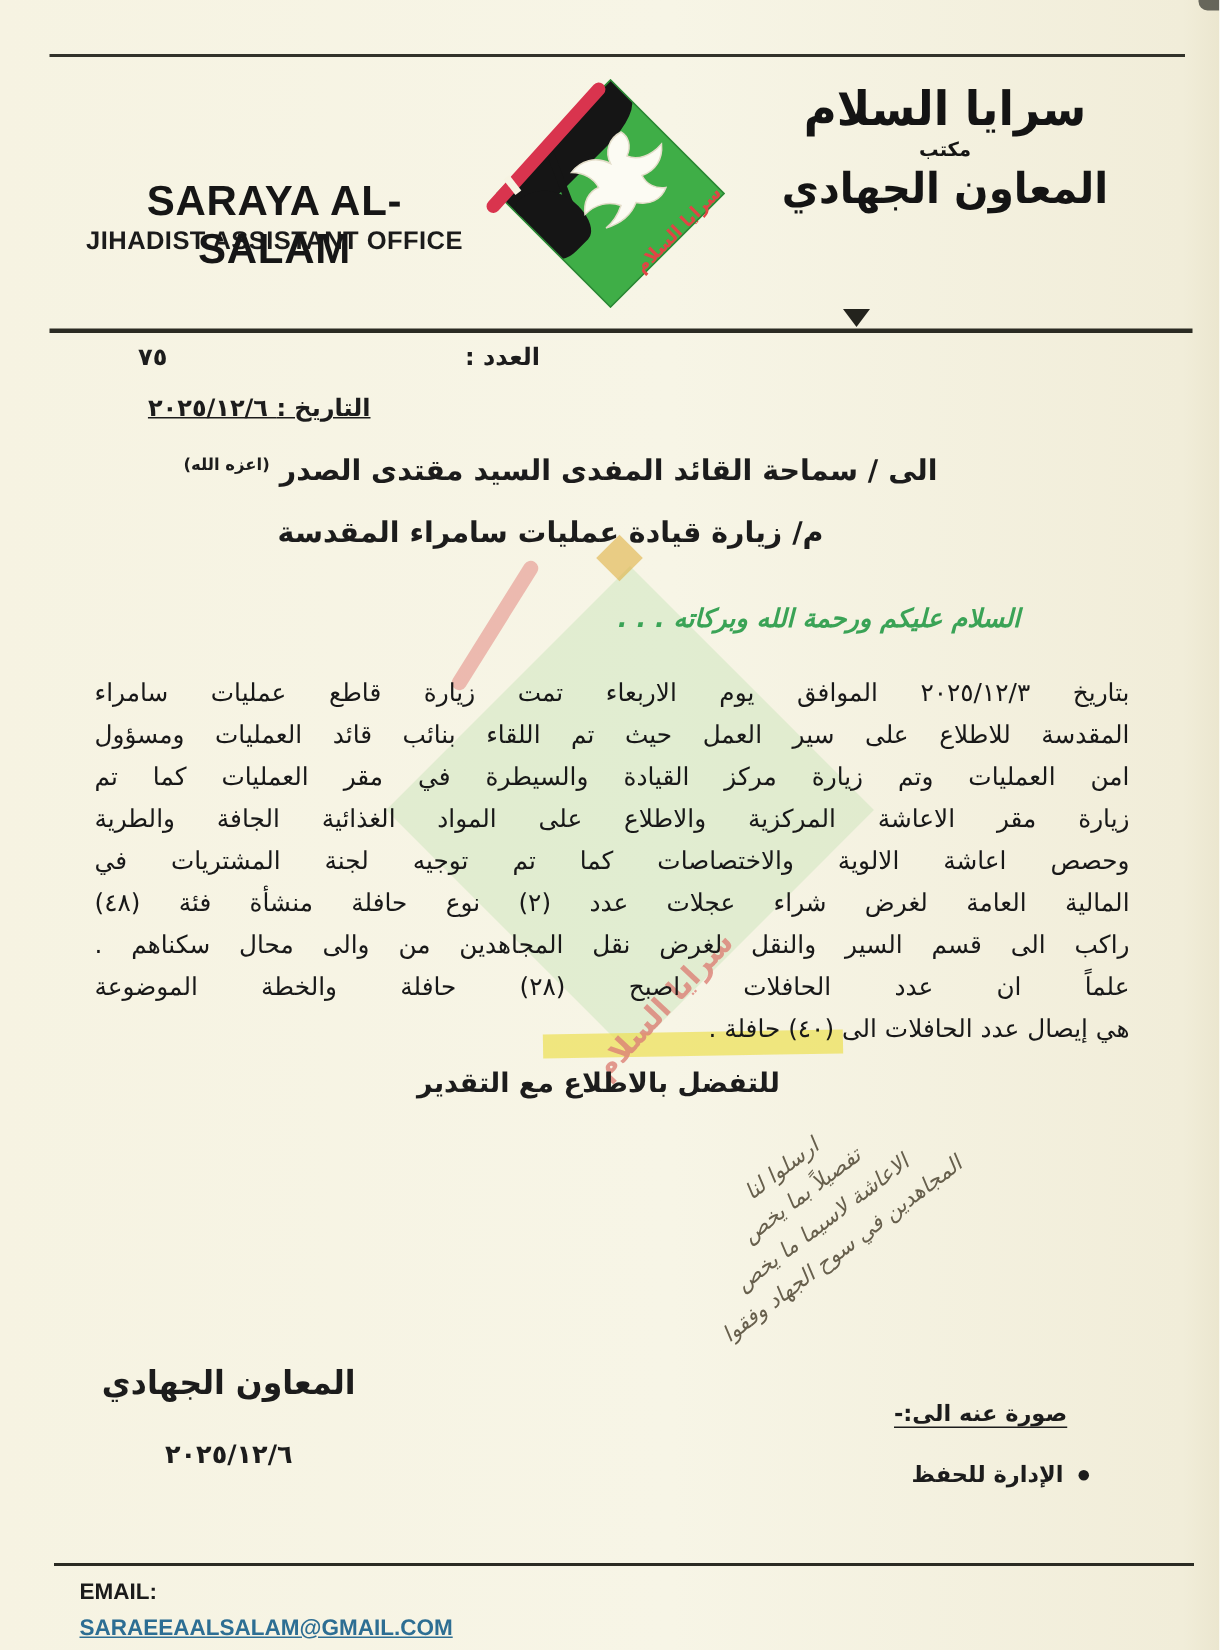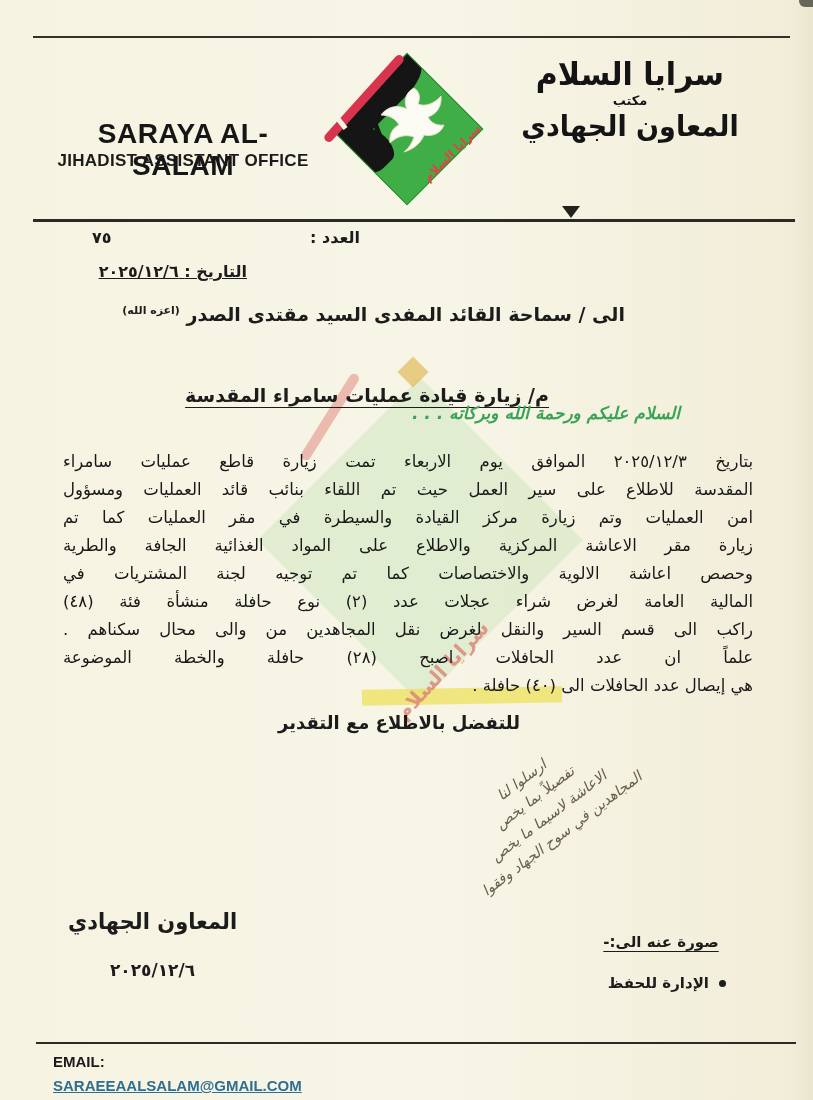--- a/index.html
+++ b/index.html
@@ -86,22 +86,22 @@
   }
 
   
   .addressee {
     left: 180px; top: 303px; width: 445px; direction: rtl; text-align: center;
     font-size: 19px; font-weight: 700; white-space: nowrap;
   }
   .honorific { font-size: 11px; font-weight: 700; vertical-align: 7px; }
   .subject {
     left: 249px; top: 344px; width: 300px; direction: rtl; text-align: right;
-    font-size: 19px; font-weight: 700; text-decoration: underline;
-    text-underline-offset: 5px; white-space: nowrap; margin-top: 40px;
+    font-size: 19px; font-weight: 700; 
+    text-underline-offset: 5px; white-space: nowrap;
   }
   .greeting {
     left: 350px; top: 403px; width: 330px; direction: rtl; text-align: right;
     font-size: 17px; font-weight: 600; color: #3aa356; font-style: italic; white-space: nowrap;
     z-index: 2;
   }
 
   
   .body-text { left: 63px; top: 448px; width: 690px; direction: rtl; z-index: 2; }
   .body-line {
@@ -124,21 +124,21 @@
     opacity: .92; z-index: 2;
   }
   .hand-line { white-space: nowrap; }
 
   
   .sig-title { left: 60px; top: 910px; width: 185px; direction: rtl; text-align: center;
     font-size: 21px; font-weight: 700; transform: scaleY(1.05); }
   .sig-date  { left: 60px; top: 960px; width: 185px; text-align: center;
     font-size: 17px; font-weight: 700; letter-spacing: 4px; direction: rtl; }
 
-  .copyto { left: 596px; top: 933px; width: 130px; direction: rtl; text-align: center; }
+  .copyto { left: 596px; top: 933px; width: 130px; direction: rtl; text-align: left; }
   .copyto-label { font-size: 15px; font-weight: 600; text-decoration: underline;
     text-underline-offset: 4px; white-space: nowrap; }
   .copyto-item { margin-top: 23px; display: flex; align-items: center; gap: 10px;
     font-size: 15px; font-weight: 600; white-space: nowrap; }
   .bullet-dot { width: 7px; height: 7px; border-radius: 50%; background: #1c1c1c; flex: 0 0 auto; }
 
   
   .footer-email { left: 53px; top: 1053px; font-family: "Liberation Sans", sans-serif;
     font-size: 15px; display: flex; gap: 7px; align-items: baseline; flex-direction: column; }
   .email-label { color: #1b1b1b; font-weight: 600; }

